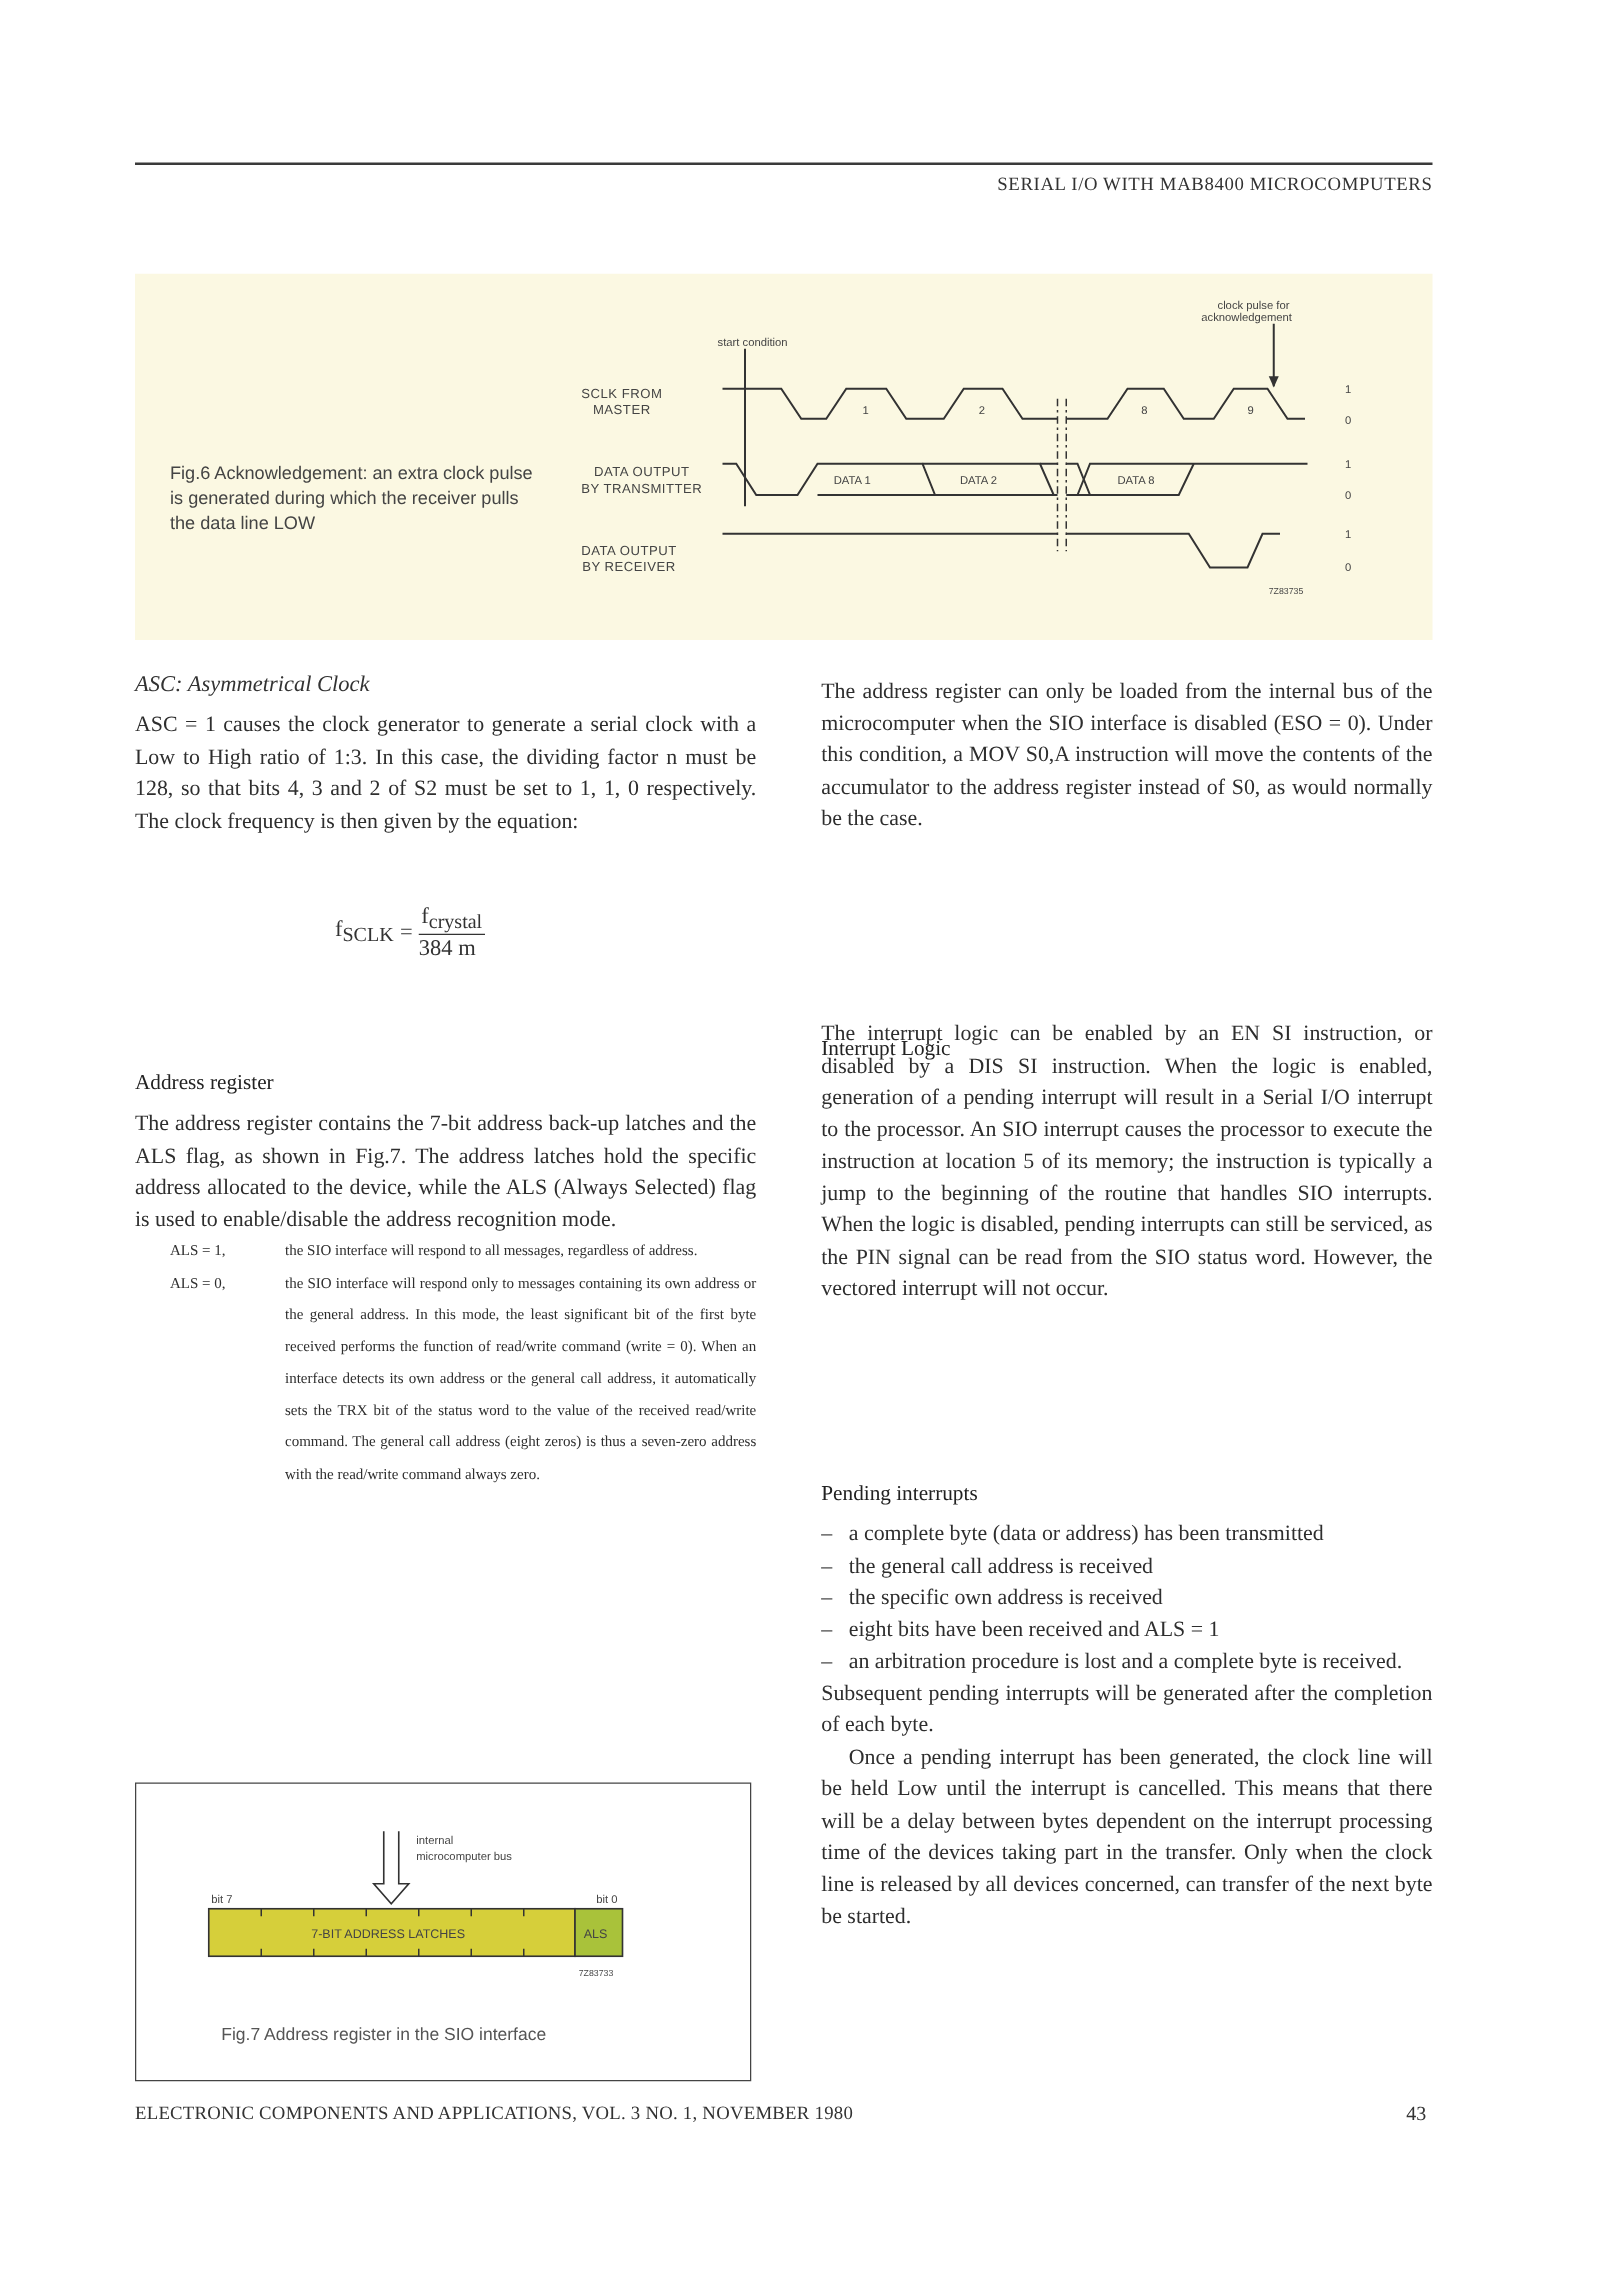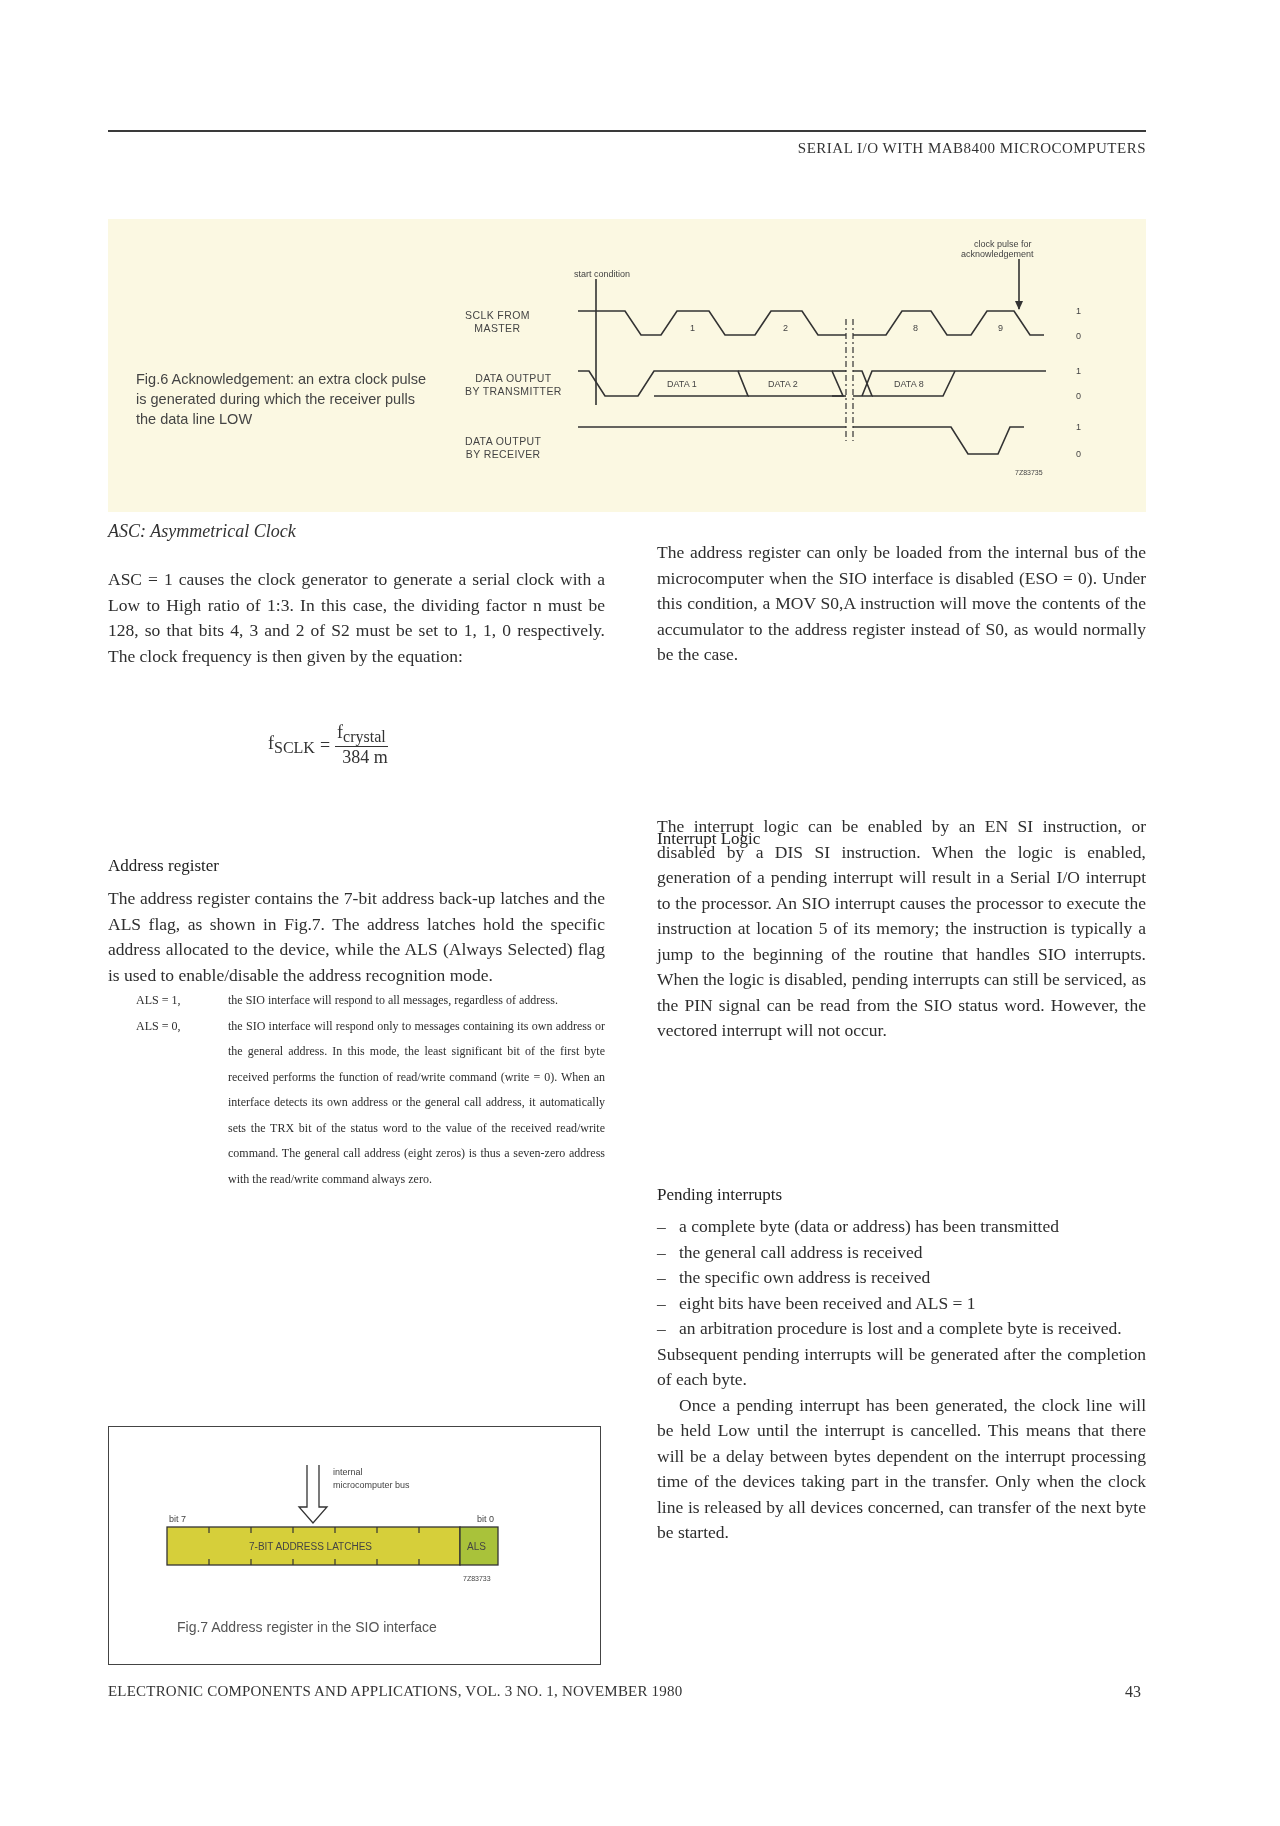--- a/index.html
+++ b/index.html
@@ -93,30 +93,30 @@
     <text class="diag-text" x="968" y="95">1</text>
     <text class="diag-text" x="968" y="120">0</text>
     <text class="diag-text" x="968" y="155">1</text>
     <text class="diag-text" x="968" y="180">0</text>
     <text class="diag-text" x="968" y="211">1</text>
     <text class="diag-text" x="968" y="238">0</text>
     <text class="diag-text" x="907" y="256" style="font-size:7px">7Z83735</text>
   </svg>
 </div>
 
-<div class="abs col-left h-italic" style="top:521px;">ASC: Asymmetrical Clock</div>
+<div class="abs col-left h-italic" style="top:537px;">ASC: Asymmetrical Clock</div>
 <div class="abs col-left" style="top:567px;">
   <p class="body">ASC = 1 causes the clock generator to generate a serial clock with a Low to High ratio of 1:3. In this case, the dividing factor n must be 128, so that bits 4, 3 and 2 of S2 must be set to 1, 1, 0 respectively. The clock frequency is then given by the equation:</p>
 </div>
 
 <div class="abs formula" style="left:268px; top:722px;">
   <div style="display:flex; align-items:center;">
     <span><span>f</span><span style="font-size:16px; vertical-align:-4px">SCLK</span></span>
     <span style="margin:0 5px;">=</span>
-    <span style="display:inline-flex; flex-direction:column; align-items:flex-end;">
+    <span style="display:inline-flex; flex-direction:column; align-items:flex-start;">
       <span style="border-bottom:1px solid #333; padding:0 2px;"><span>f</span><span style="font-size:16px; vertical-align:-4px">crystal</span></span>
       <span>384 m</span>
     </span>
   </div>
 </div>
 
 <div class="abs col-left h-plain" style="top:856px;">Address register</div>
 <div class="abs col-left" style="top:886px;">
   <p class="body">The address register contains the 7-bit address back-up latches and the ALS flag, as shown in Fig.7. The address latches hold the specific address allocated to the device, while the ALS (Always Selected) flag is used to enable/disable the address recognition mode.</p>
   <div class="def-row">

